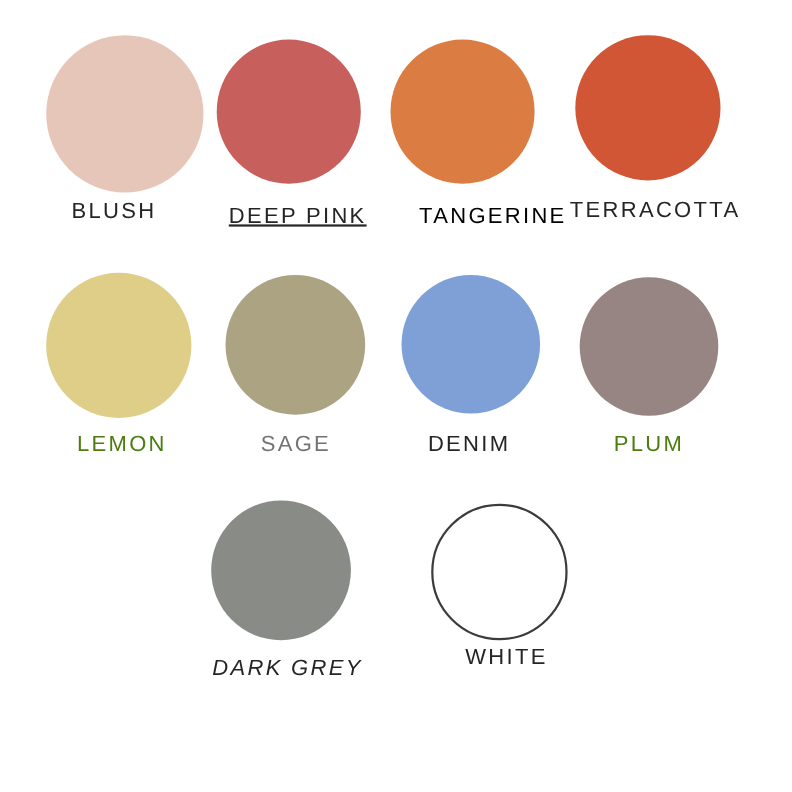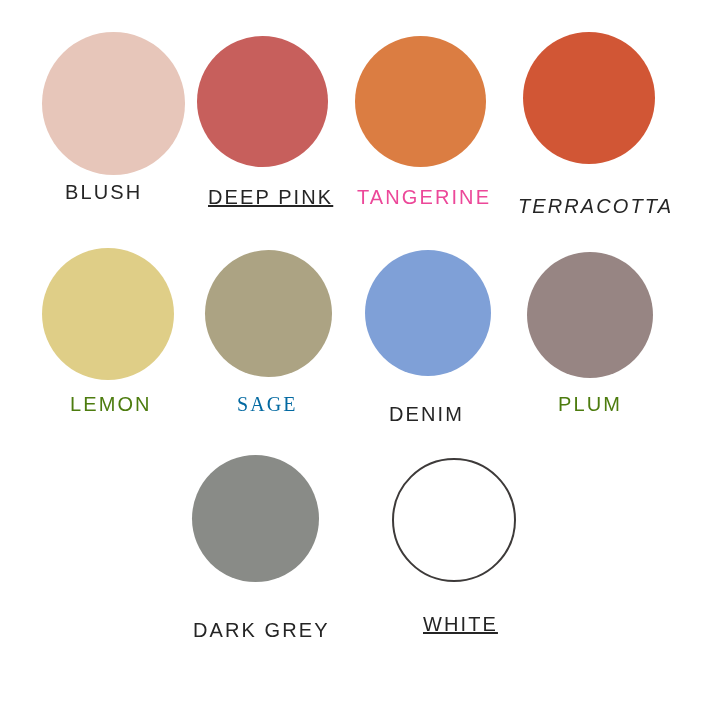--- a/index.html
+++ b/index.html
@@ -42,76 +42,76 @@
   #swatch-blush .swatch-circle      { left: 42px;  top: 32px;  width: 143px; height: 143px; }
   #swatch-blush .swatch-label       { left: 65px;  top: 182px; }
 
   #swatch-deep-pink .swatch-circle  { left: 197px; top: 36px;  width: 131px; height: 131px; }
   #swatch-deep-pink .swatch-label   { left: 208px; top: 187px; text-decoration: underline; }
 
   #swatch-tangerine .swatch-circle  { left: 355px; top: 36px;  width: 131px; height: 131px; }
   #swatch-tangerine .swatch-label   { left: 357px; top: 187px; }
 
   #swatch-terracotta .swatch-circle { left: 523px; top: 32px;  width: 132px; height: 132px; }
-  #swatch-terracotta .swatch-label  { left: 518px; top: 196px; font-style: italic; }
+  #swatch-terracotta .swatch-label  { left: 518px; top: 181px; }
 
   
   #swatch-lemon .swatch-circle      { left: 42px;  top: 248px; width: 132px; height: 132px; }
   #swatch-lemon .swatch-label       { left: 70px;  top: 394px; }
 
   #swatch-sage .swatch-circle       { left: 205px; top: 250px; width: 127px; height: 127px; }
   #swatch-sage .swatch-label        { left: 237px; top: 394px; }
 
   #swatch-denim .swatch-circle      { left: 365px; top: 250px; width: 126px; height: 126px; }
-  #swatch-denim .swatch-label       { left: 389px; top: 404px; }
+  #swatch-denim .swatch-label       { left: 389px; top: 394px; }
 
   #swatch-plum .swatch-circle       { left: 527px; top: 252px; width: 126px; height: 126px; }
   #swatch-plum .swatch-label        { left: 558px; top: 394px; }
 
   
   #swatch-dark-grey .swatch-circle  { left: 192px; top: 455px; width: 127px; height: 127px; }
-  #swatch-dark-grey .swatch-label   { left: 193px; top: 620px; }
+  #swatch-dark-grey .swatch-label   { left: 193px; top: 598px; font-style: italic; }
 
   #swatch-white .swatch-circle      { left: 392px; top: 458px; width: 124px; height: 124px;
                                       border: 2px solid #3d3a39; }
-  #swatch-white .swatch-label       { left: 423px; top: 614px; text-decoration: underline; }
+  #swatch-white .swatch-label       { left: 423px; top: 588px; }
 </style>
 </head>
 <body>
 
 <div id="palette-board" style="background: rgb(255, 255, 255);">
 
   <div class="swatch" id="swatch-blush">
     <div class="swatch-circle" style="background: rgb(231, 198, 186);"></div>
     <div class="swatch-label" style="color: rgb(37, 37, 37);">BLUSH</div>
   </div>
 
   <div class="swatch" id="swatch-deep-pink">
     <div class="swatch-circle" style="background: rgb(199, 95, 92);"></div>
     <div class="swatch-label" style="color: rgb(37, 37, 37);">DEEP PINK</div>
   </div>
 
   <div class="swatch" id="swatch-tangerine">
     <div class="swatch-circle" style="background: rgb(219, 125, 66);"></div>
-    <div class="swatch-label" style="color: #ec4899;">TANGERINE</div>
+    <div class="swatch-label" style="color: #000000; margin-left: 24px;">TANGERINE</div>
   </div>
 
   <div class="swatch" id="swatch-terracotta">
     <div class="swatch-circle" style="background: rgb(209, 86, 53);"></div>
     <div class="swatch-label" style="color: rgb(37, 37, 37);">TERRACOTTA</div>
   </div>
 
   <div class="swatch" id="swatch-lemon">
     <div class="swatch-circle" style="background: rgb(223, 206, 135);"></div>
     <div class="swatch-label" style="color: #4d7c0f;">LEMON</div>
   </div>
 
   <div class="swatch" id="swatch-sage">
     <div class="swatch-circle" style="background: rgb(172, 163, 131);"></div>
-    <div class="swatch-label" style="color: #0369a1; font-family: Liberation Serif, serif;">SAGE</div>
+    <div class="swatch-label" style="color: #737373;">SAGE</div>
   </div>
 
   <div class="swatch" id="swatch-denim">
     <div class="swatch-circle" style="background: rgb(127, 160, 215);"></div>
     <div class="swatch-label" style="color: rgb(37, 37, 37);">DENIM</div>
   </div>
 
   <div class="swatch" id="swatch-plum">
     <div class="swatch-circle" style="background: rgb(151, 133, 131);"></div>
     <div class="swatch-label" style="color: #4d7c0f;">PLUM</div>

